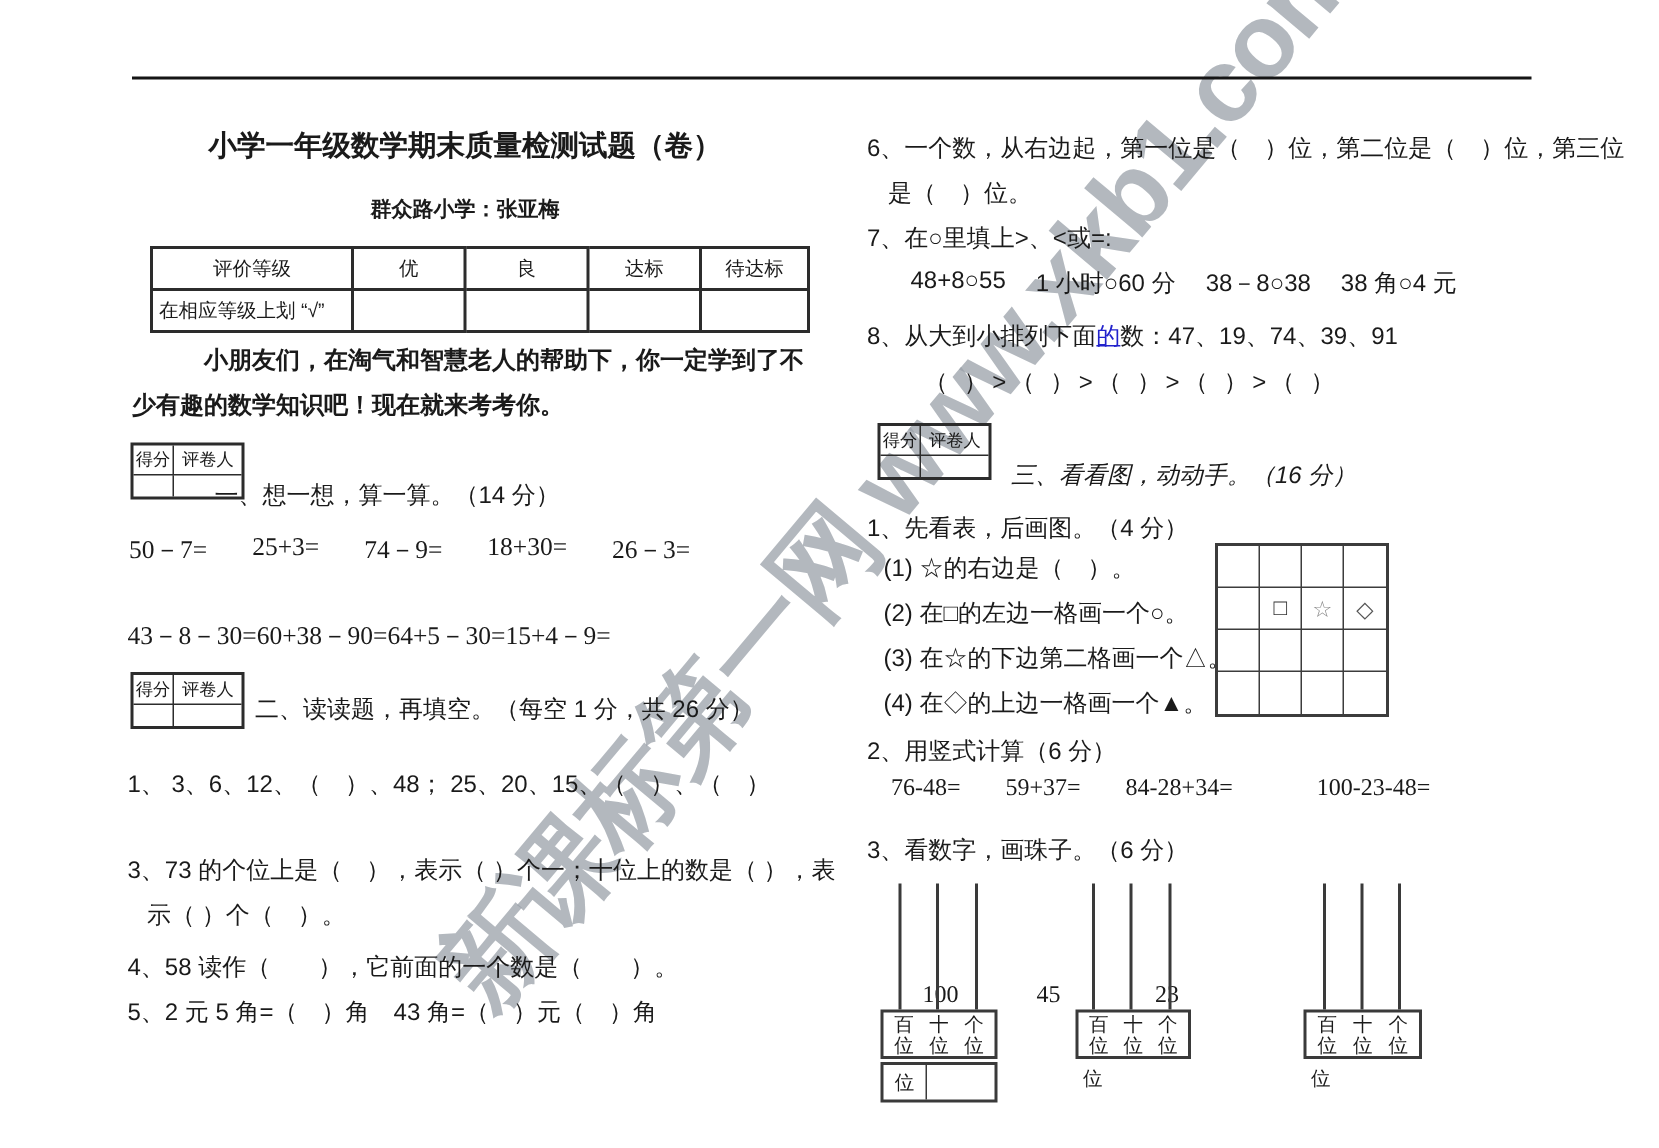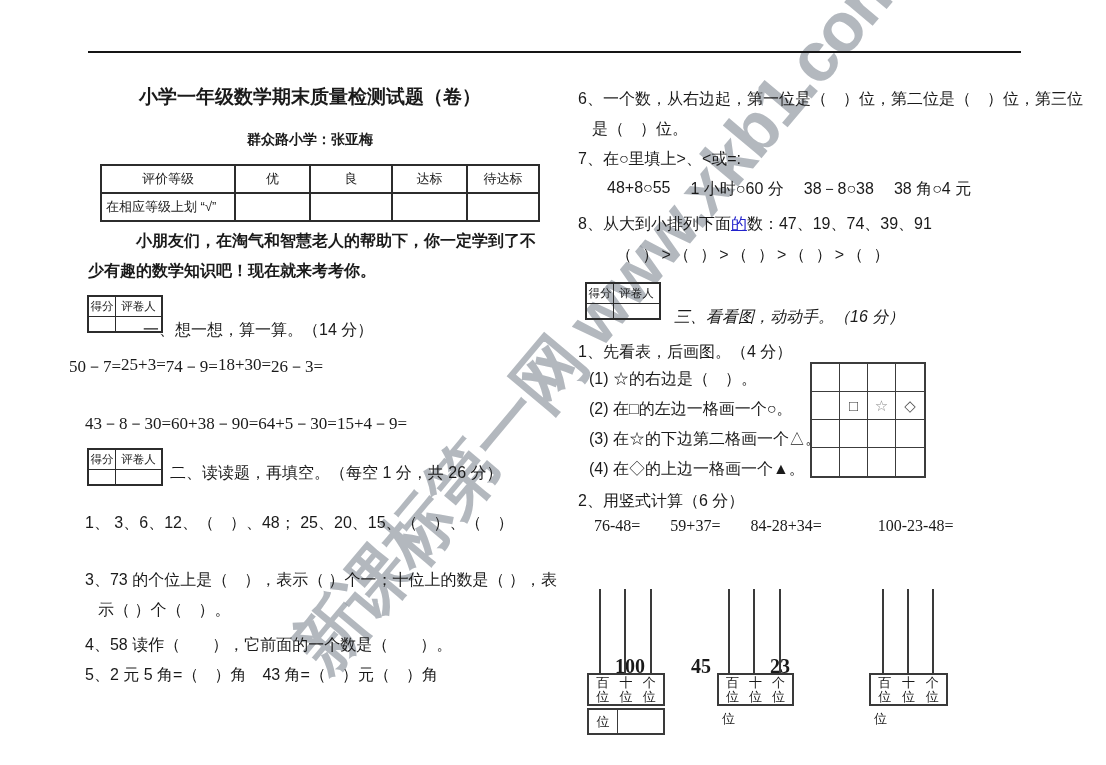--- a/index.html
+++ b/index.html
@@ -41,21 +41,21 @@
   .pv-box{position:absolute;left:0;top:84px;width:100%;height:33px;box-sizing:border-box;
           border:2px solid #3a3a3a;display:flex;justify-content:space-around;
           align-items:center;padding:0 2px;background:transparent;}
   .pv-col{width:15px;text-align:center;font-size:13px;line-height:14px;}
   .pv-col span{display:block;}
   .pv-extra{position:absolute;left:0;top:119px;width:100%;height:27px;box-sizing:border-box;
             border:2px solid #3a3a3a;display:flex;}
   .pv-extra .l{width:28px;border-right:1.5px solid #3a3a3a;font-size:13px;
                display:flex;align-items:center;justify-content:center;}
   .hang{position:absolute;top:121px;font-size:13px;}
-  .numlabel{position:absolute;font-family:"Liberation Serif",serif;font-size:20px;z-index:2;font-weight:bold;}
+  .numlabel{position:absolute;font-family:"Liberation Serif",serif;font-size:16px;z-index:2;}
   .link{color:#2222cc;text-decoration:underline;}
   .row-flex{display:flex;}
 </style>
 </head>
 <body>
 
 <div class="page">
 
   <div class="rule" style="left:88px;top:51px;width:933px;height:2px;"></div>
 
@@ -88,21 +88,21 @@
        text-indent:3em;white-space:normal;z-index:2;">小朋友们，在淘气和智慧老人的帮助下，你一定学到了不少有趣的数学知识吧！现在就来考考你。</div>
 
   <div class="score-box" style="left:87px;top:295px;">
     <div class="c">得分</div>
     <div class="c">评卷人</div>
     <div class="c"></div>
     <div class="c"></div>
   </div>
   <div class="t" style="left:143px;top:320px;">一、想一想，算一算。（14 分）</div>
 
-  <div class="t num row-flex" style="left:69px;top:355px;">
+  <div class="t num row-flex" style="left:86px;top:355px;gap:30px;">
     <span>50－7=</span>
     <span>25+3=</span>
     <span>74－9=</span>
     <span>18+30=</span>
     <span>26－3=</span>
   </div>
   <div class="t num row-flex" style="left:85px;top:412px;">
     <span>43－8－30=</span>
     <span>60+38－90=</span>
     <span>64+5－30=</span>
@@ -173,20 +173,21 @@
   </div>
 
   <div class="t" style="left:578px;top:491px;">2、用竖式计算（6 分）</div>
   <div class="t num row-flex" style="left:594px;top:517px;gap:30px;font-size:16px;">
     <span>76-48=</span>
     <span>59+37=</span>
     <span>84-28+34=</span>
     <span style="margin-left:26px;">100-23-48=</span>
   </div>
 
+  <div class="t" style="left:578px;top:557px;">3、看数字，画珠子。（6 分）</div>
 
   <div class="numlabel" style="left:615px;top:655px;">100</div>
   <div class="numlabel" style="left:691px;top:655px;">45</div>
   <div class="numlabel" style="left:770px;top:655px;">23</div>
 
   <div class="abacus" style="left:587px;top:589px;width:78px;height:150px;">
     <div class="rod" style="left:12px;"></div>
     <div class="rod" style="left:37px;"></div>
     <div class="rod" style="left:63px;"></div>
     <div class="pv-box">

